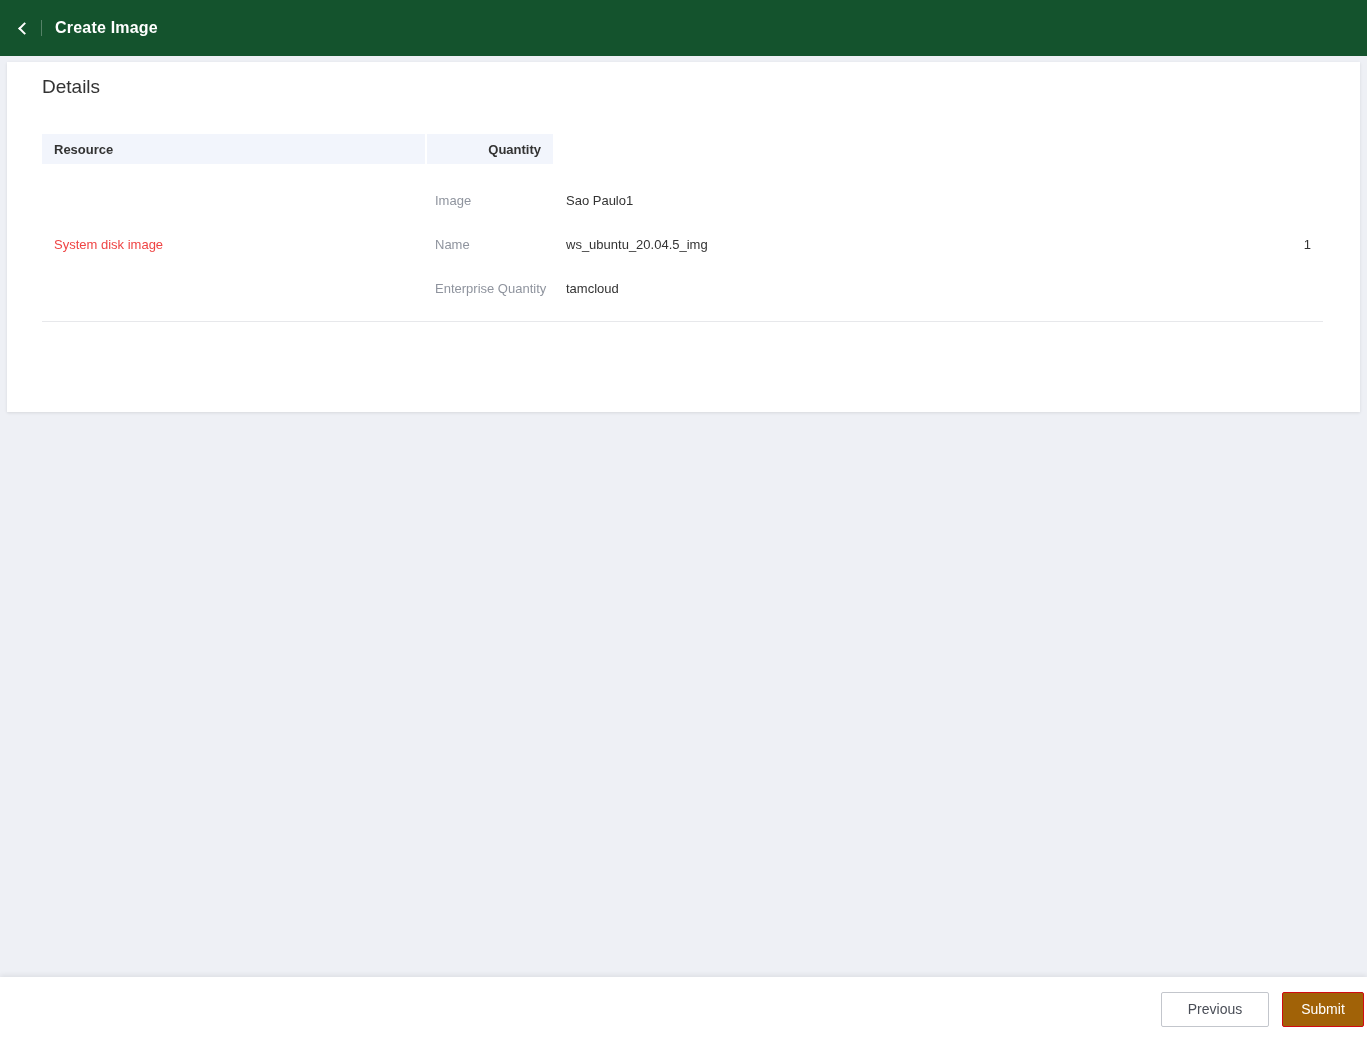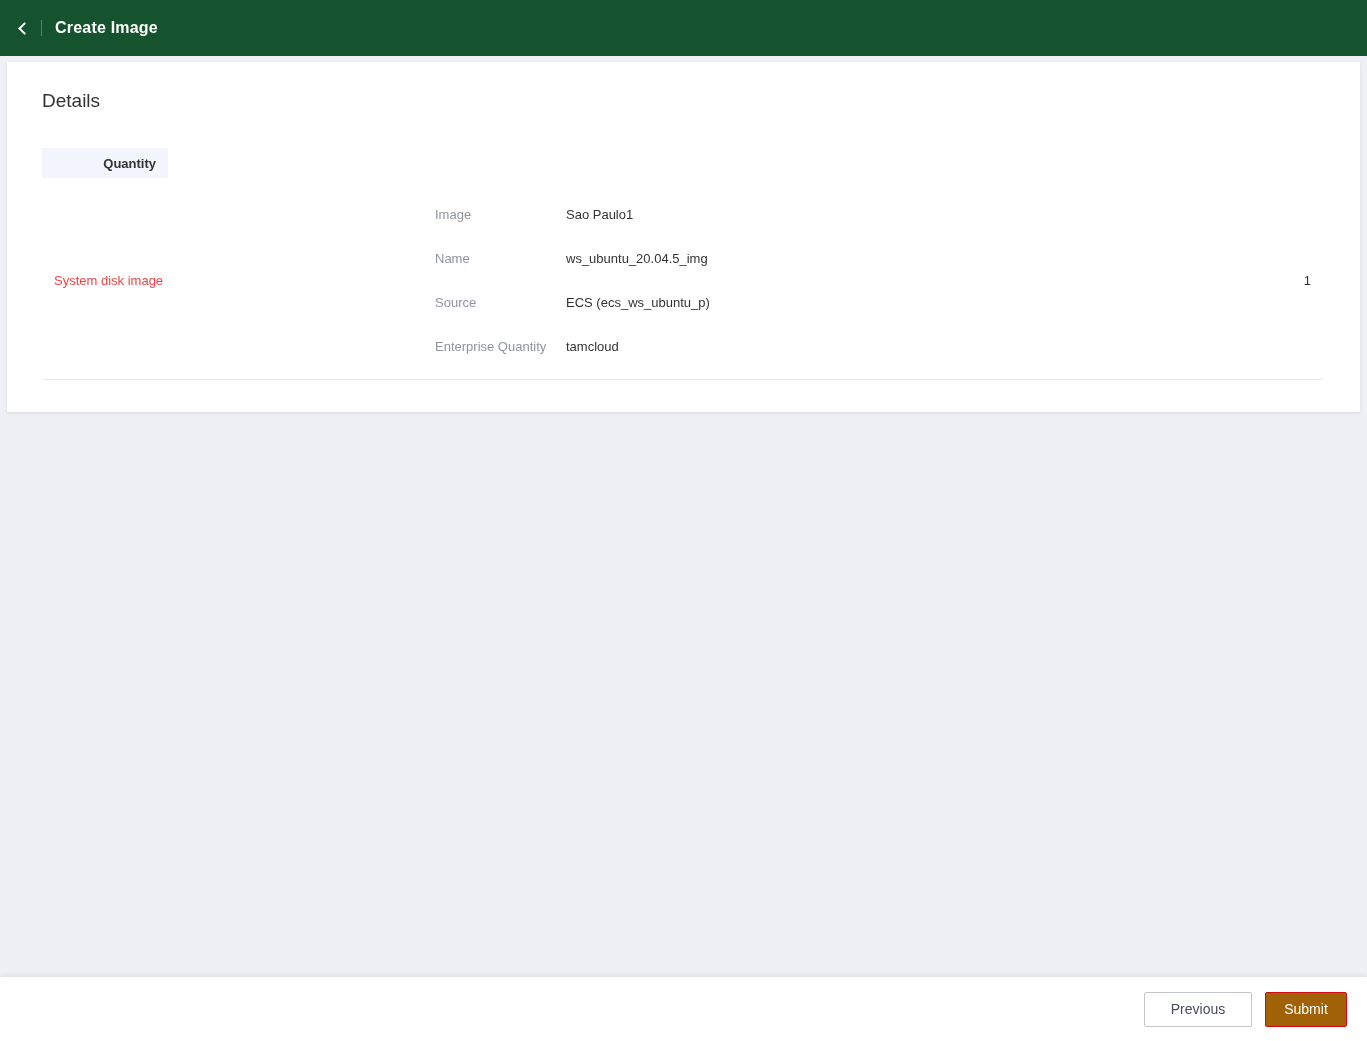--- a/index.html
+++ b/index.html
@@ -45,21 +45,21 @@
     font-weight: bold;
     letter-spacing: 0.2px;
   }
 
   
   .card {
     margin: 6px 7px 0 7px;
     height: 350px;
     background: #ffffff;
     box-shadow: 0 1px 3px rgba(0,0,0,0.10);
-    padding: 28px 37px 0 35px;
+    padding: 14px 37px 0 35px;
   }
   .details-title {
     margin: 0 0 36px 0;
     font-size: 19px;
     font-weight: normal;
     color: #333;
   }
 
   .table { width: 100%; font-size: 13px; }
   .thead { display: flex; height: 30px; font-weight: bold; color: #333; }
@@ -93,21 +93,21 @@
   }
 
   
   .footer {
     position: absolute;
     left: 0; bottom: 0;
     width: 100%; height: 64px;
     background: #ffffff;
     box-shadow: 0 -2px 5px rgba(0,0,0,0.07);
     display: flex; align-items: center; justify-content: flex-end;
-    padding-right: 20px;
+    padding-right: 3px;
     gap: 13px;
   }
   .btn {
     height: 35px;
     border-radius: 2px;
     font-size: 14px;
     font-family: "Liberation Sans", sans-serif;
     cursor: pointer;
     display: flex; align-items: center; justify-content: center;
   }
@@ -133,38 +133,35 @@
   </button>
   <span class="topbar-divider"></span>
   <span class="topbar-title">Create Image</span>
 </div>
 
 <div class="card">
   <h2 class="details-title">Details</h2>
 
   <div class="table">
     <div class="thead">
+      <div class="th th-resource">Resource</div>
       <div class="th th-quantity">Quantity</div>
     </div>
 
     <div class="trow">
       <div class="td-resource">System disk image</div>
 
       <div class="td-config">
         <div class="config-row">
           <span class="config-label">Image</span>
           <span class="config-value">Sao Paulo1</span>
         </div>
         <div class="config-row">
           <span class="config-label">Name</span>
           <span class="config-value">ws_ubuntu_20.04.5_img</span>
-        </div>
-        <div class="config-row">
-          <span class="config-label">Source</span>
-          <span class="config-value">ECS (ecs_ws_ubuntu_p)</span>
         </div>
         <div class="config-row">
           <span class="config-label">Enterprise Quantity</span>
           <span class="config-value">tamcloud</span>
         </div>
       </div>
 
       <div class="td-quantity">1</div>
     </div>
   </div>

